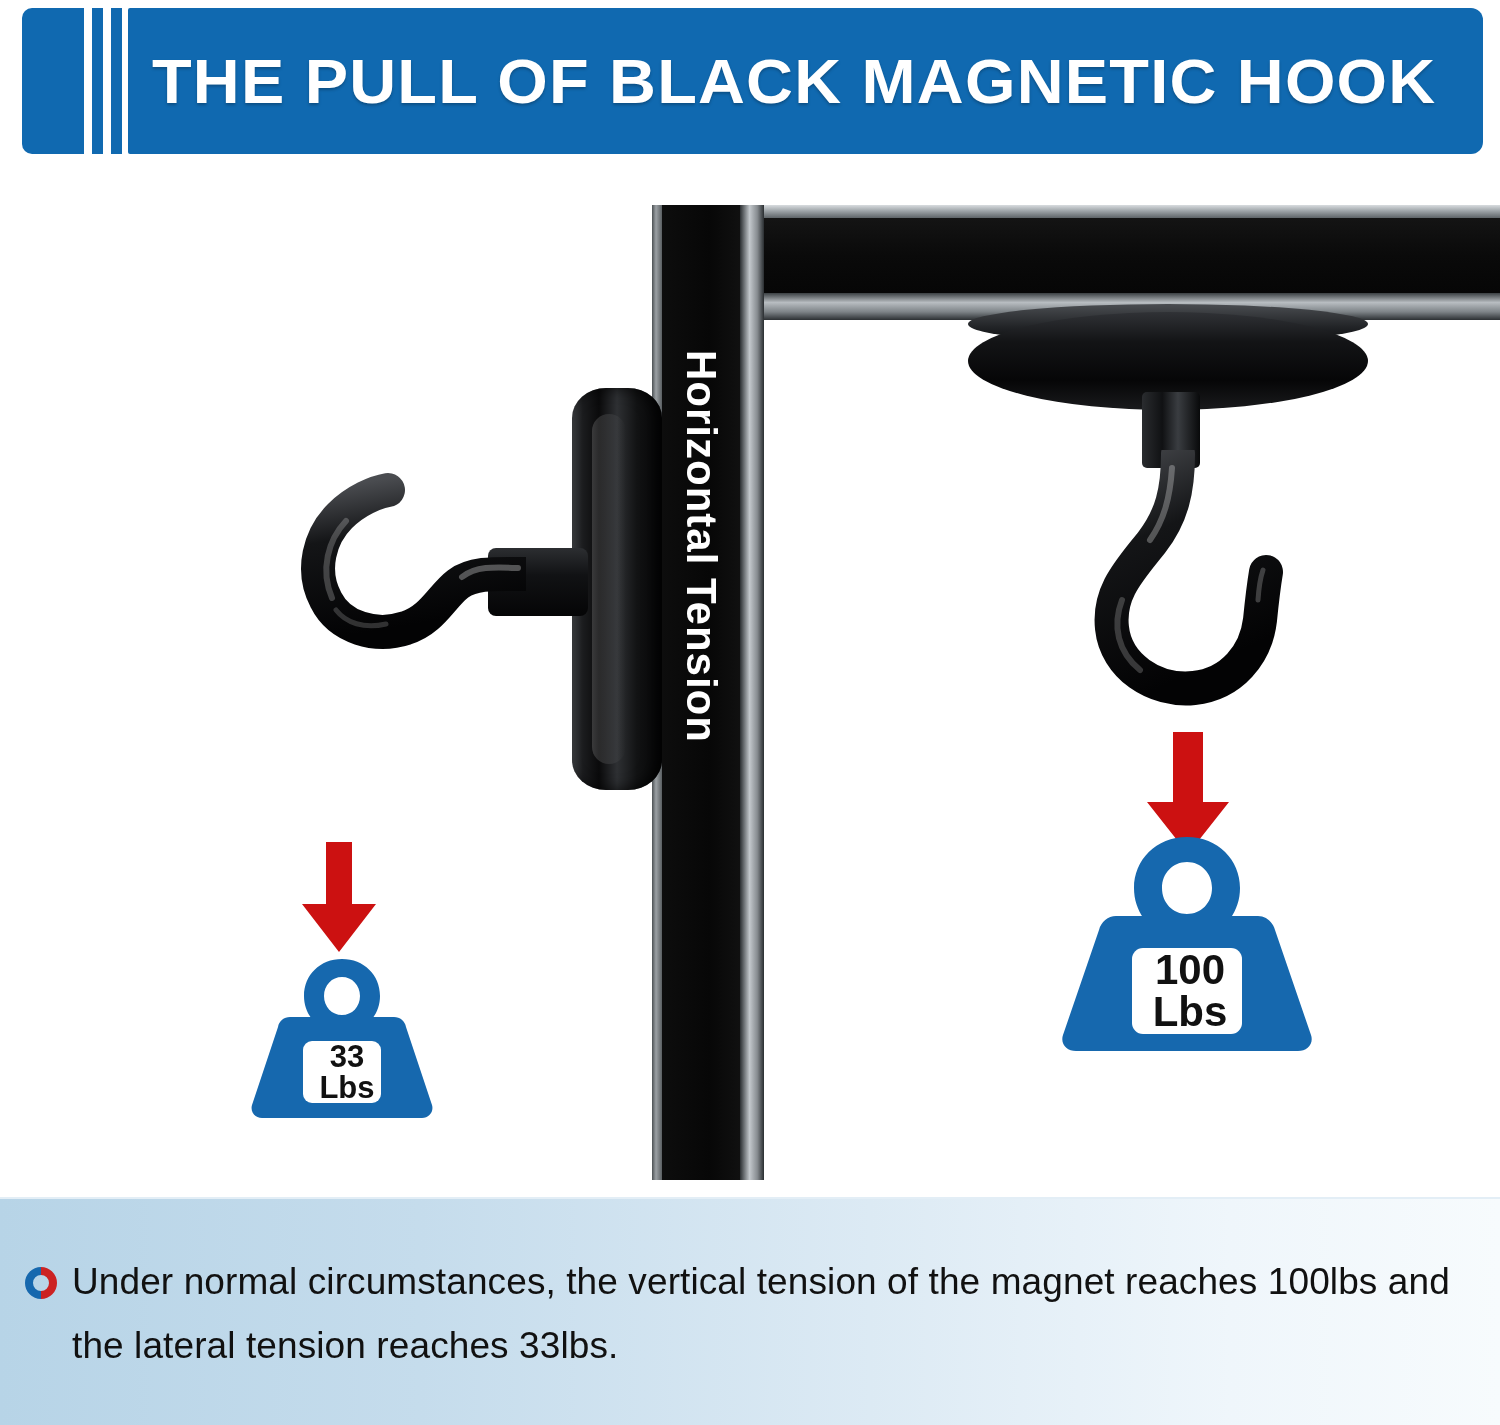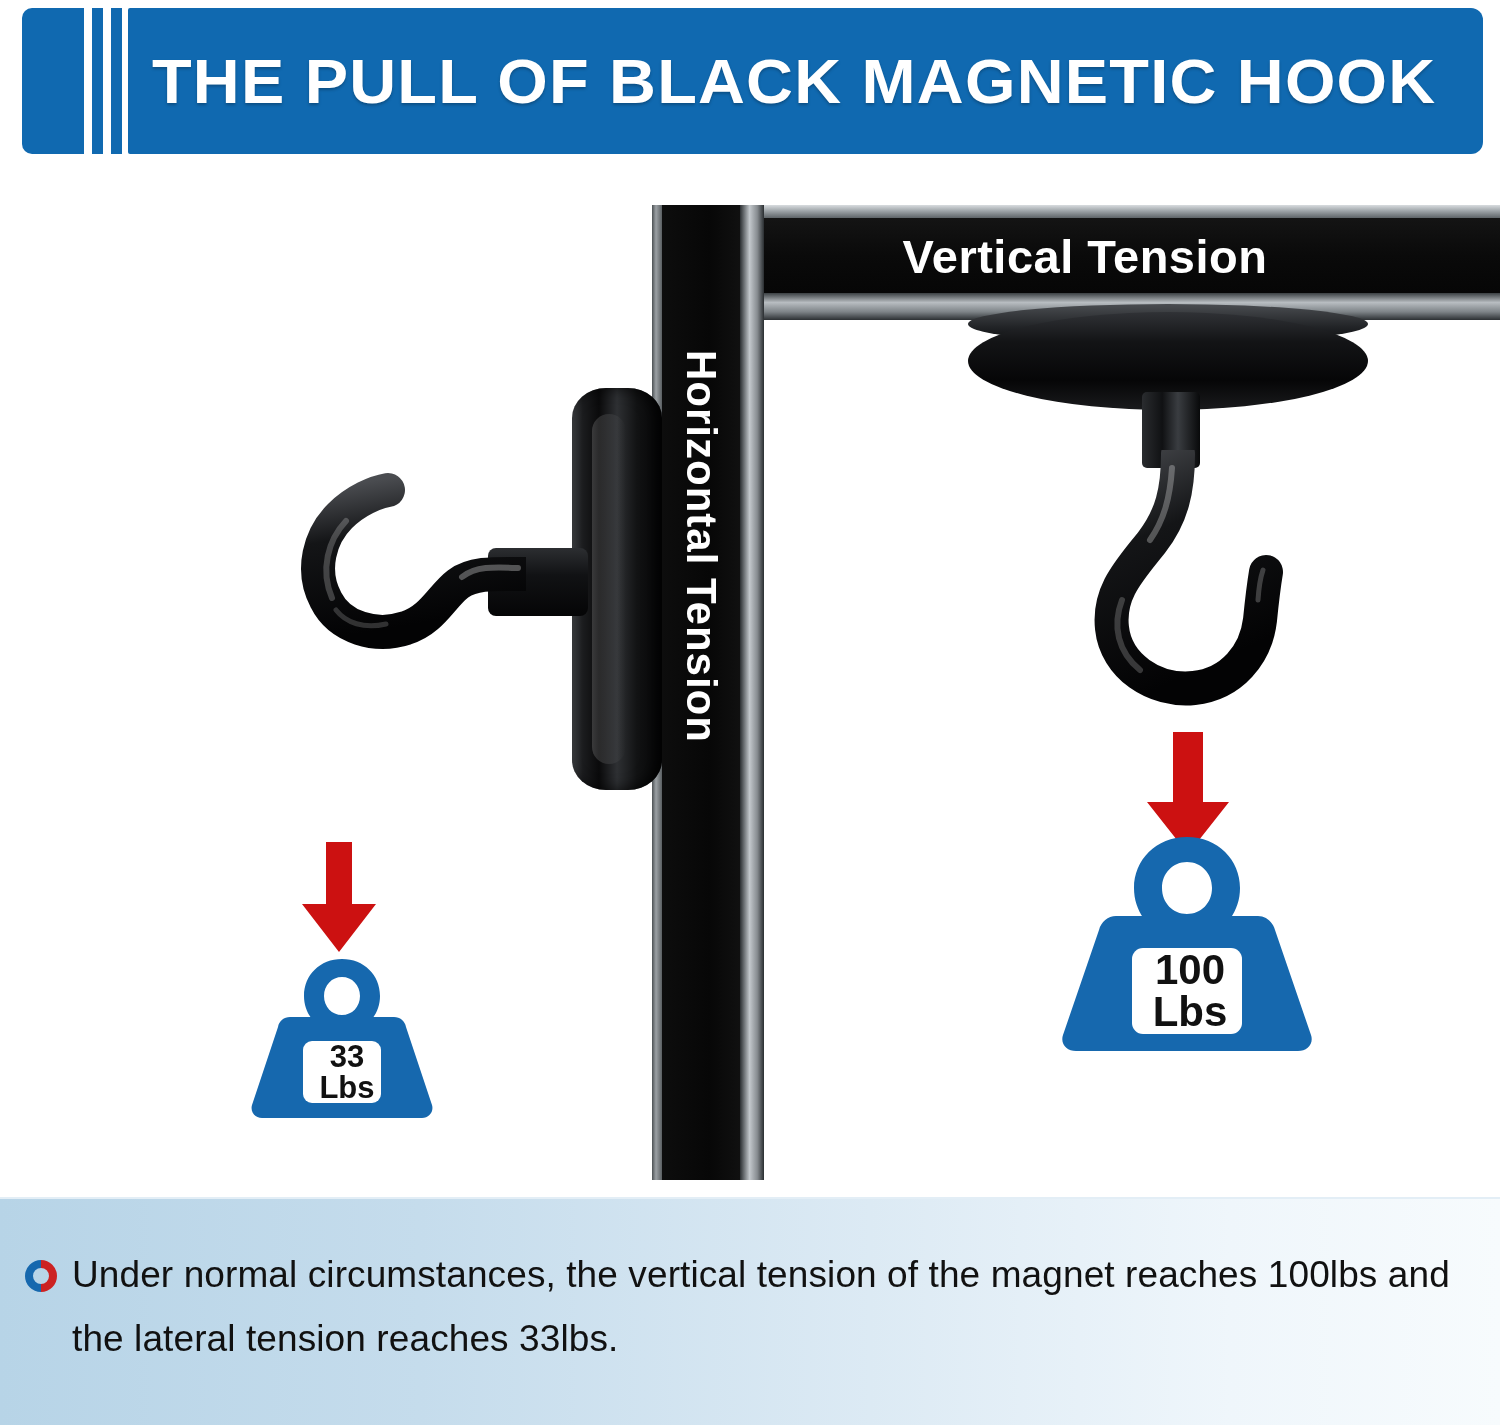--- a/index.html
+++ b/index.html
@@ -276,21 +276,21 @@
     left: 0;
     top: 1197px;
     width: 1500px;
     height: 228px;
     background: linear-gradient(90deg,#b7d4e7 0%,#c5dcec 28%,#dceaf4 58%,#eff6fb 82%,#f7fbfd 100%);
     border-top: 2px solid #e3eef6;
   }
   #footer-inner {
     position: absolute;
     left: 22px;
-    top: 44px;
+    top: 51px;
     right: 40px;
     display: flex;
     align-items: flex-start;
     justify-content: center;
   }
   #magnet-bullet-icon {
     flex: 0 0 auto;
     width: 38px;
     height: 38px;
     margin-top: 14px;
@@ -313,21 +313,20 @@
   <div class="banner-block" id="banner-main"></div>
   <div id="banner-title">THE PULL OF BLACK MAGNETIC HOOK</div>
 </div>
 
 <div id="illustration">
 
   <div id="ceiling-bar">
     <div id="ceiling-top-edge"></div>
     <div id="ceiling-face"></div>
     <div id="ceiling-bottom-edge"></div>
-    <div id="ceiling-label">Vertical Tension</div>
   </div>
 
   <div id="wall-bar">
     <div id="wall-left-edge"></div>
     <div id="wall-face"></div>
     <div id="wall-right-edge"></div>
     <div id="wall-label">
       <span id="wall-label-text">Horizontal Tension</span>
     </div>
   </div>

